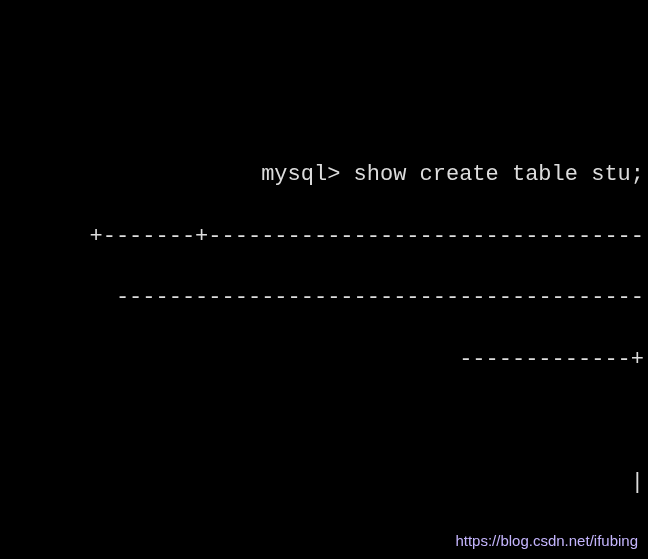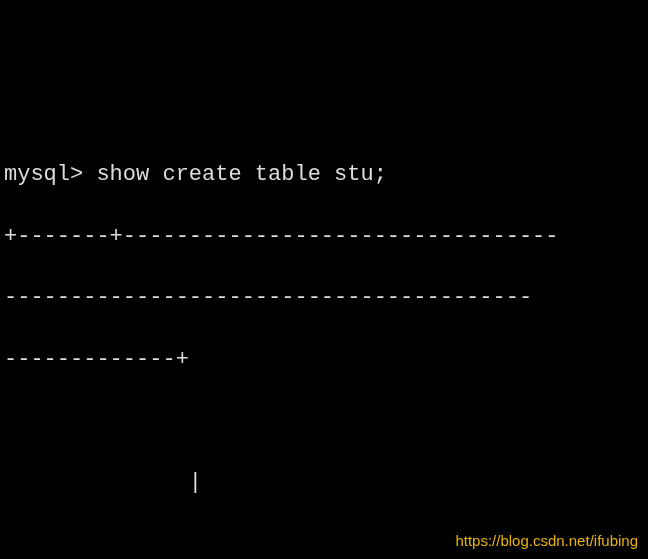--- a/index.html
+++ b/index.html
@@ -21,27 +21,28 @@
       white-space: pre;
     }
     .terminal {
       white-space: pre;
       letter-spacing: 0px;
     }
     .watermark {
       position: absolute;
       bottom: 8px;
       right: 10px;
-      color: #eab308;
+      color: #c4b5fd;
       font-size: 15px;
       font-family: Arial, sans-serif;
     }
     .line {
       display: block;
       min-height: 1.4em;
+      text-align: right;
     }
   </style>
 </head>
 <body>
 
 
 
 <div class="terminal">
 <span class="line">mysql&gt; show create table stu;</span>
 <span class="line">+-------+---------------------------------</span>

